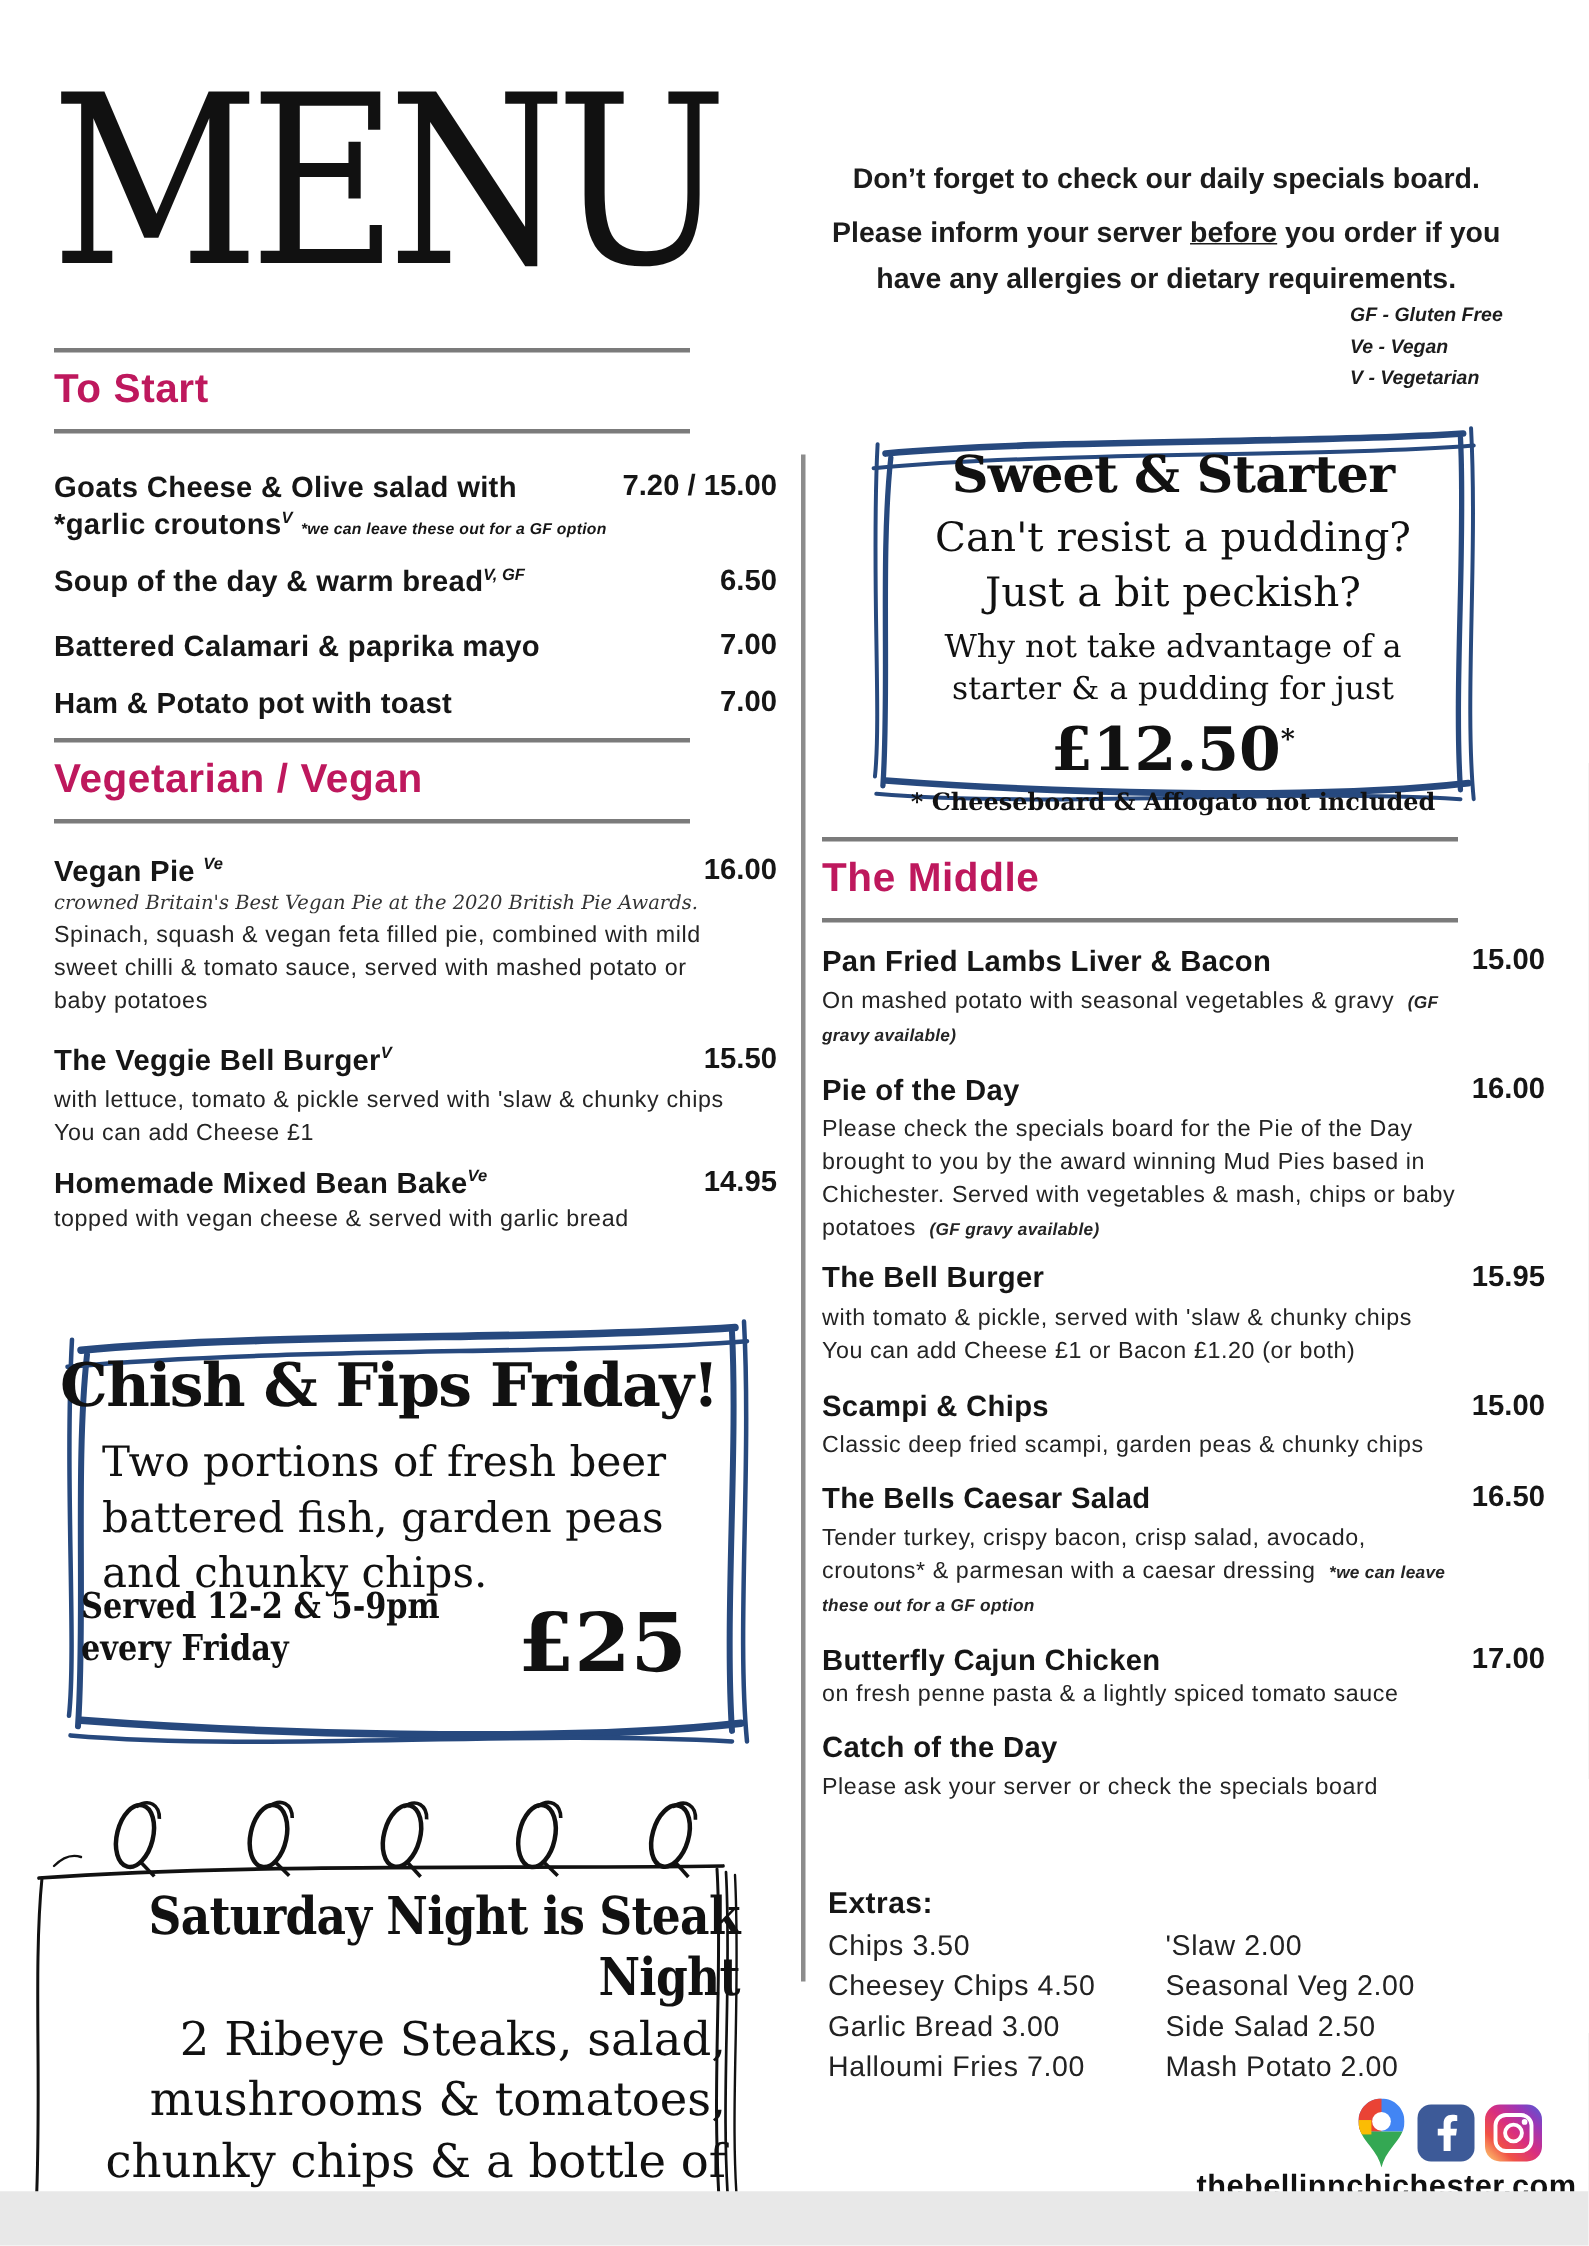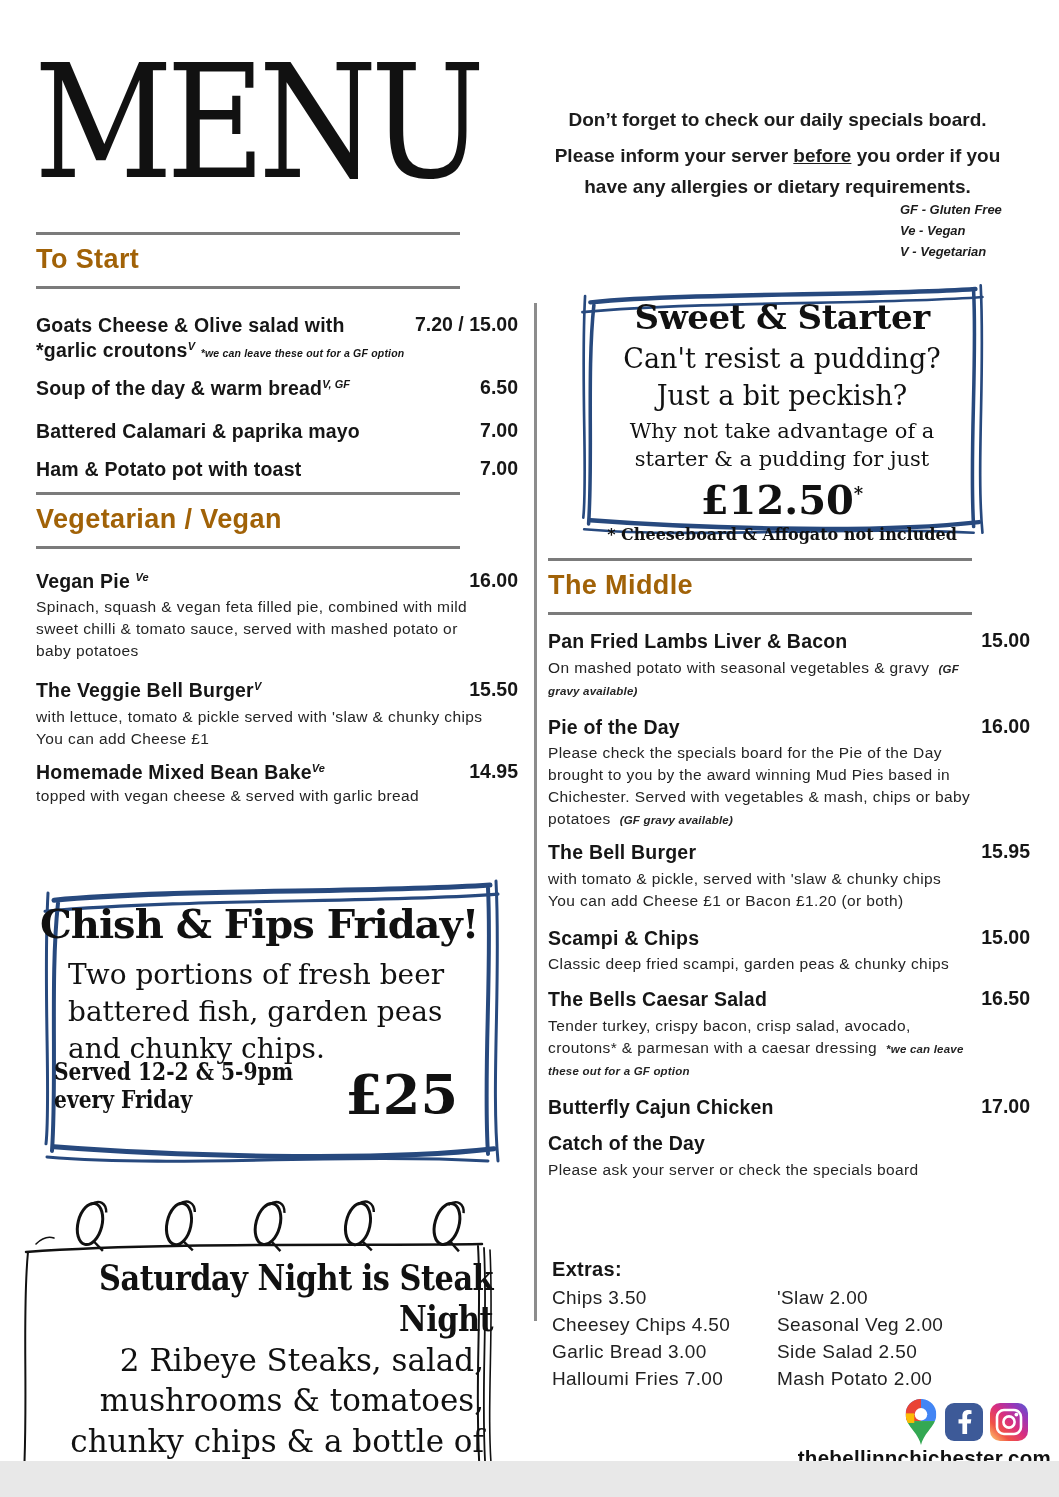--- a/index.html
+++ b/index.html
@@ -24,21 +24,21 @@
   .legend {
     position:absolute; left:900px; top:200px;
     font-size:13px; font-weight:700; font-style:italic; line-height:1.6; color:#1c1c1c;
   }
   
   .col-left  { position:absolute; left:36px; top:232px; width:482px; }
   .col-right { position:absolute; left:548px; top:558px; width:482px; }
   .divider-v { position:absolute; left:534px; top:303px; width:3px; height:1018px; background:#8c8c8c; }
   .sec-head {
     width:424px; border-top:3px solid #7b7b7b; border-bottom:3px solid #7b7b7b;
-    padding:9px 0 11px; font-size:27px; font-weight:700; letter-spacing:.4px; color:#a16207;
+    padding:9px 0 11px; font-size:27px; font-weight:700; letter-spacing:.4px; color:#be185d;
   }
   
   .mi { margin-top:14px; }
   .mi-row { display:flex; justify-content:space-between; align-items:flex-start; }
   .mi-name { font-size:19.5px; font-weight:700; letter-spacing:.2px; line-height:1.26; }
   .mi-price { font-size:19.5px; font-weight:700; white-space:nowrap; padding-left:8px; }
   .mi-desc { font-size:15.5px; letter-spacing:.4px; line-height:1.42; color:#242424; margin-top:3px; }
   .col-left  .mi-desc { width:450px; }
   .col-right .mi-desc { width:436px; }
   .sup { font-size:11px; font-style:italic; font-weight:700; vertical-align:super; letter-spacing:0; }
@@ -137,20 +137,21 @@
       </div>
     </div>
 
     <div class="sec-head" style="margin-top:10px">Vegetarian / Vegan</div>
 
     <div class="mi" style="margin-top:20px">
       <div class="mi-row">
         <div class="mi-name"><span>Vegan Pie</span>&nbsp;<span class="sup">Ve</span></div>
         <div class="mi-price">16.00</div>
       </div>
+      <div class="award">crowned Britain's Best Vegan Pie at the 2020 British Pie Awards.</div>
       <div class="mi-desc">Spinach, squash &amp; vegan feta filled pie, combined with mild sweet chilli &amp; tomato sauce, served with mashed potato or baby potatoes</div>
     </div>
 
     <div class="mi" style="margin-top:16px">
       <div class="mi-row">
         <div class="mi-name"><span>The Veggie Bell Burger</span><span class="sup">V</span></div>
         <div class="mi-price">15.50</div>
       </div>
       <div class="mi-desc"><span>with lettuce, tomato &amp; pickle served with 'slaw &amp; chunky chips</span><br><span>You can add Cheese £1</span></div>
     </div>
@@ -302,20 +303,21 @@
         <div class="mi-price">16.50</div>
       </div>
       <div class="mi-desc"><span>Tender turkey, crispy bacon, crisp salad, avocado, croutons* &amp; parmesan with a caesar dressing</span><span class="inline-note">*we can leave these out for a GF option</span></div>
     </div>
 
     <div class="mi">
       <div class="mi-row">
         <div class="mi-name">Butterfly Cajun Chicken</div>
         <div class="mi-price">17.00</div>
       </div>
+      <div class="mi-desc" style="margin-top:0">on fresh penne pasta &amp; a lightly spiced tomato sauce</div>
     </div>
 
     <div class="mi" style="margin-top:12px">
       <div class="mi-row">
         <div class="mi-name">Catch of the Day</div>
         <div class="mi-price"></div>
       </div>
       <div class="mi-desc">Please ask your server or check the specials board</div>
     </div>
 

